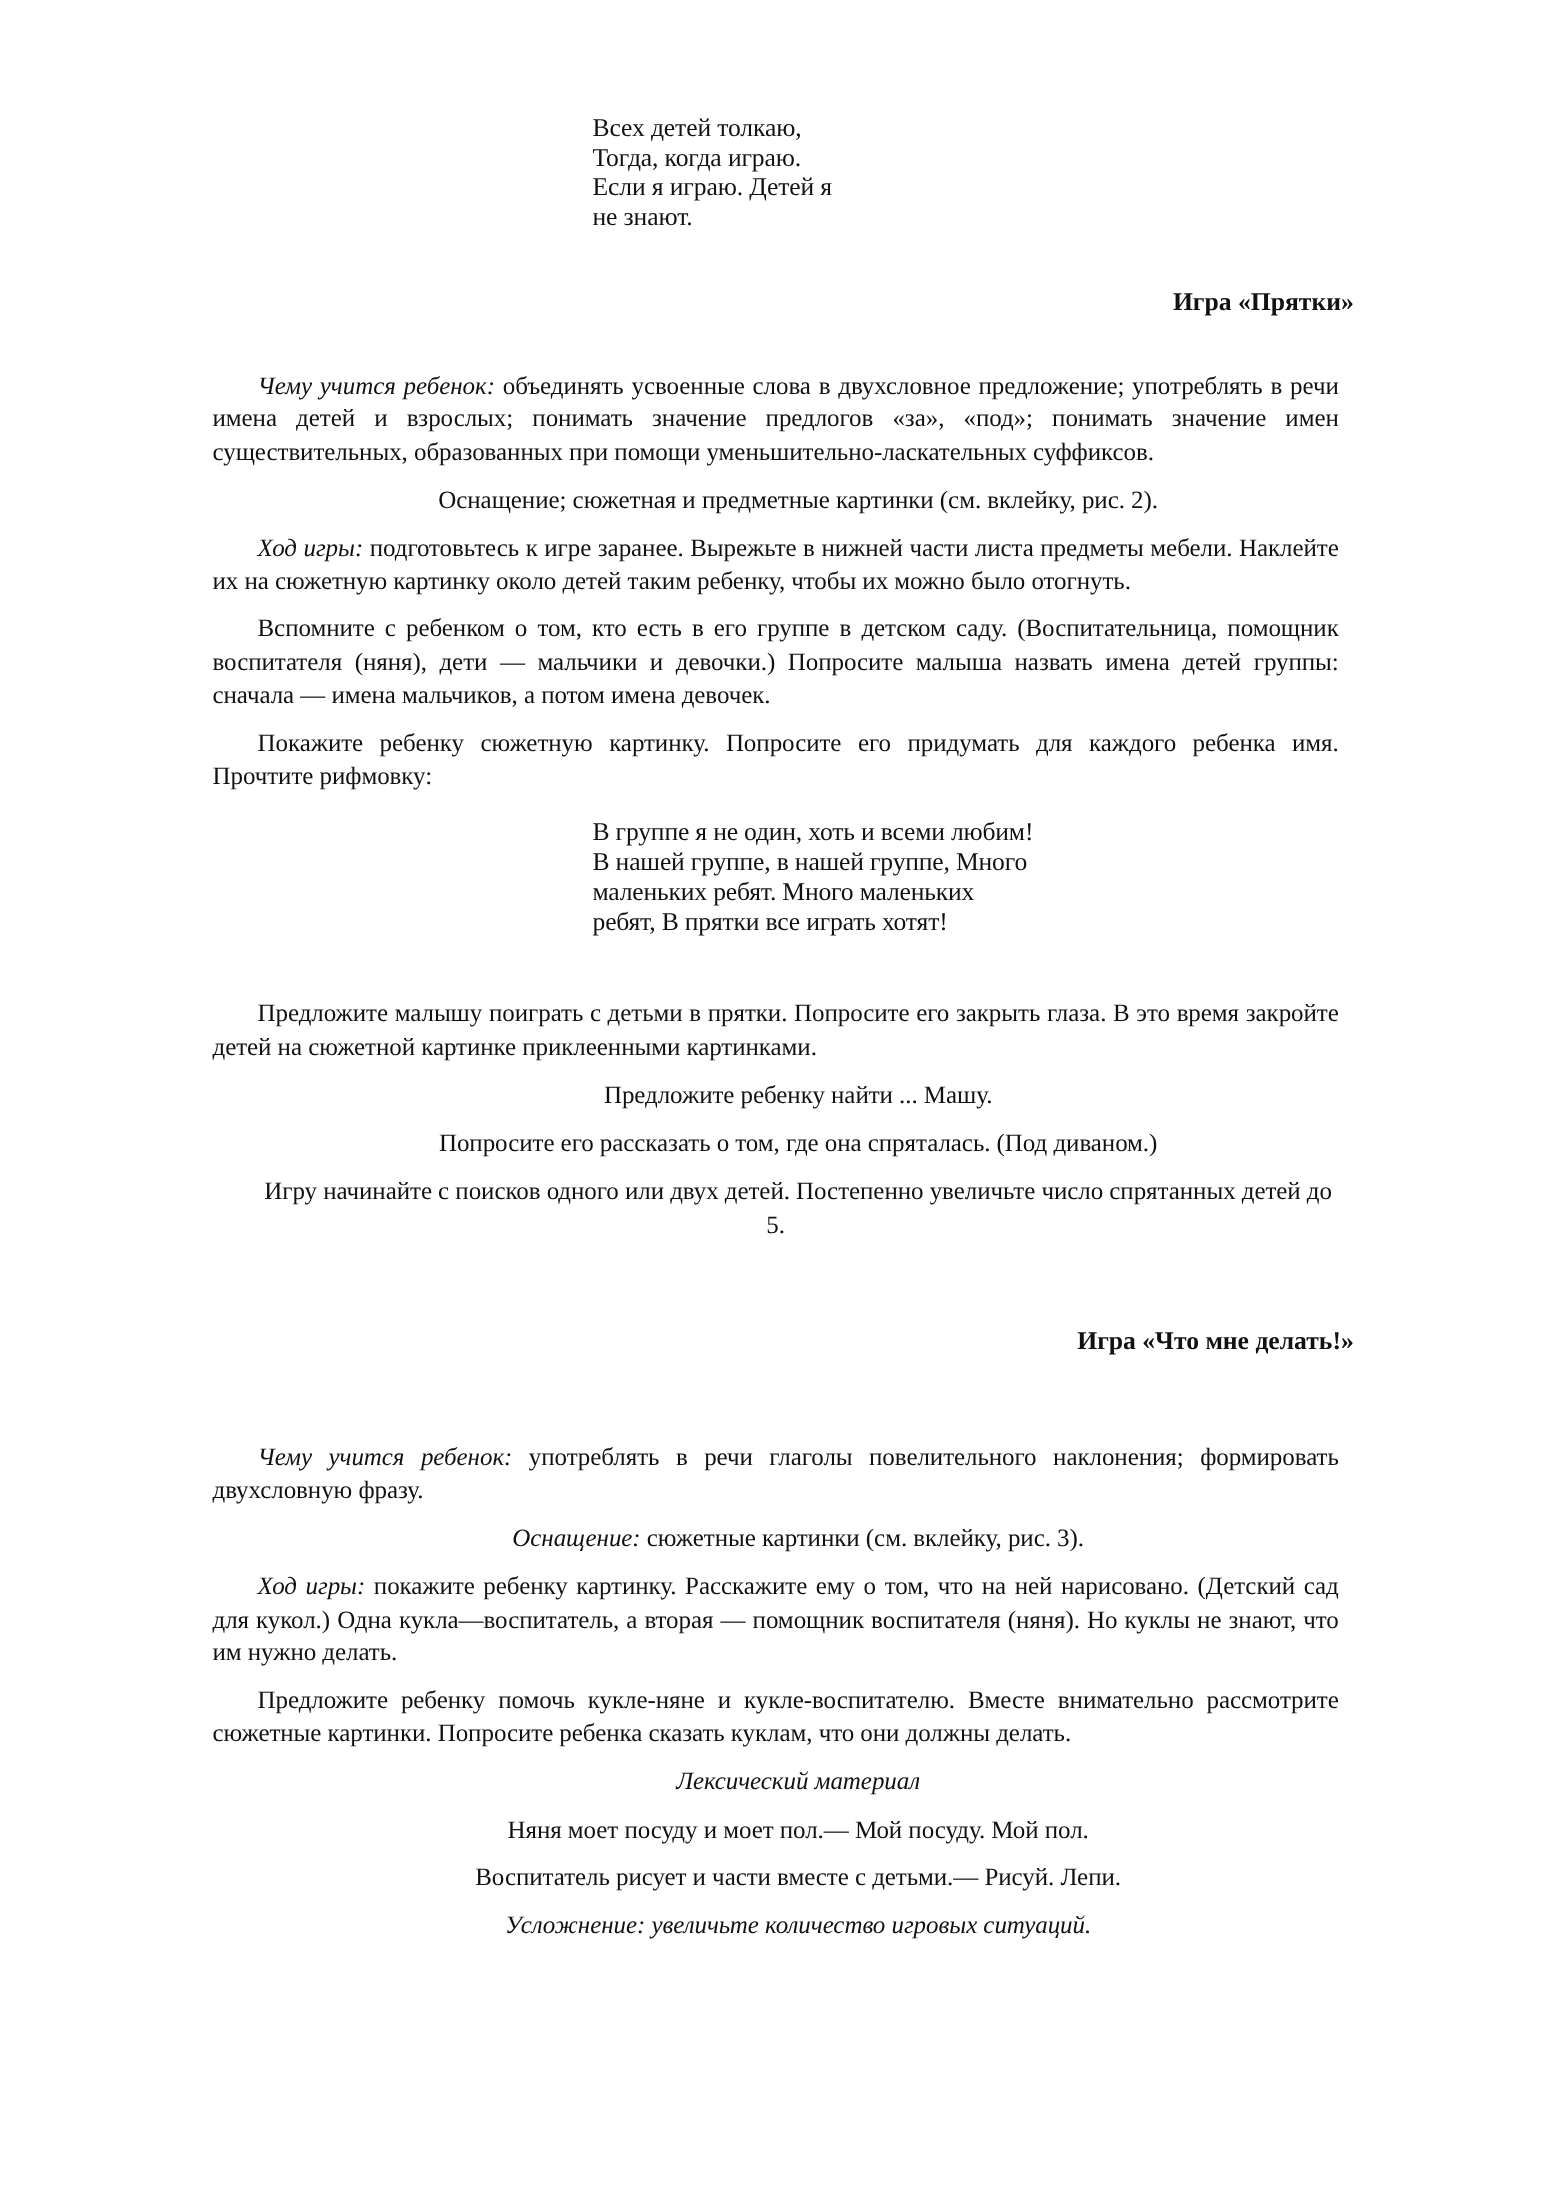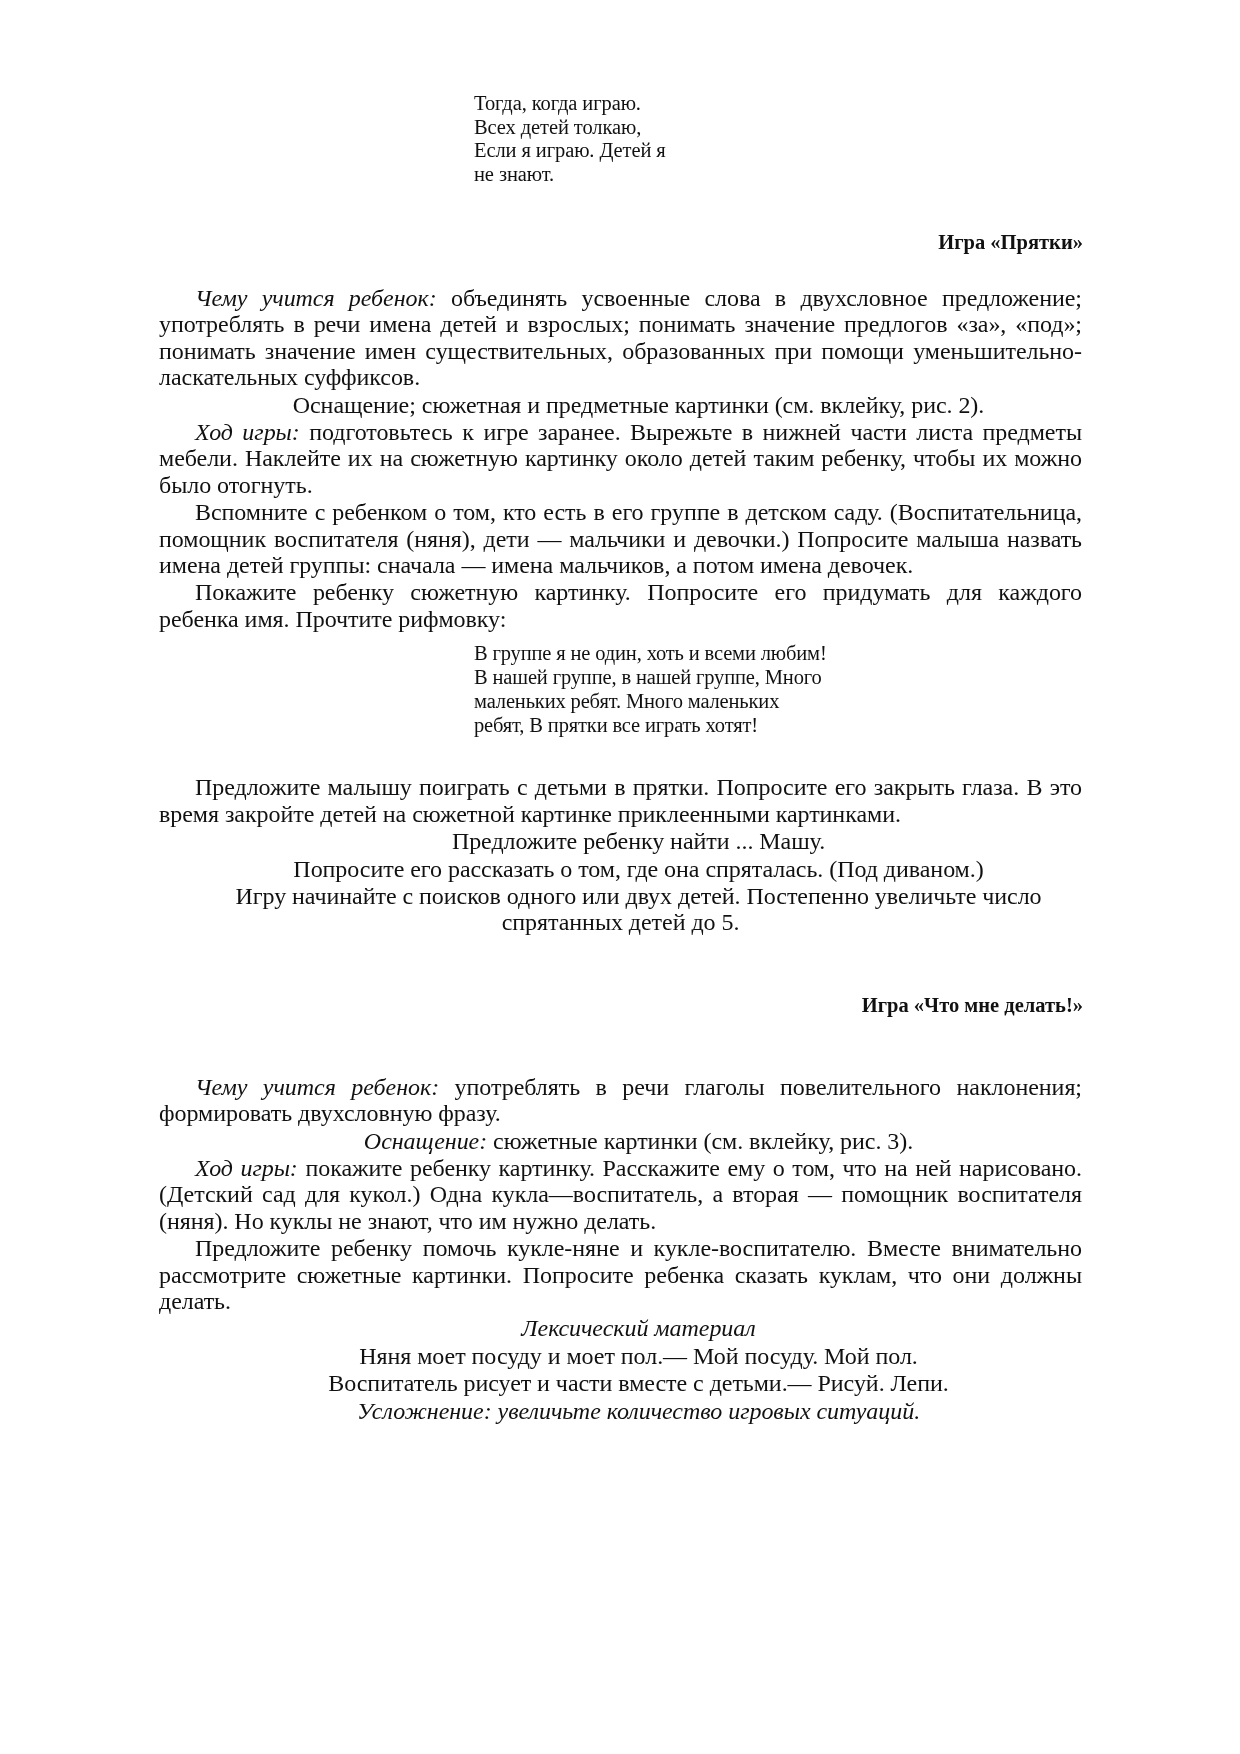--- a/index.html
+++ b/index.html
@@ -37,25 +37,25 @@
     white-space: nowrap;
   }
   .heading {
     text-align: right;
     font-weight: bold;
     font-size: 20.5px;
     line-height: 24px;
     margin: 0;
   }
   .para {
-    font-size: 24px;
+    font-size: 20px;
     line-height: 26.4px;
     text-align: justify;
     text-justify: inter-word;
-    margin: 1px;
+    margin: 12px;
     text-indent: 36px;
     letter-spacing: -0.05px;
   }
   .para.last-line-left {
     text-align: center;
   }
   .it {
     font-style: italic;
   }
   .rhyme {
@@ -75,22 +75,22 @@
   .sp-6  { height: 36px; }
   .sp-7  { height: 8px; }
 </style>
 </head>
 <body>
 
 <div class="page">
   <div class="content">
 
     <div class="poem">
+      <span class="ln">Всех детей толкаю,</span>
       <span class="ln">Тогда, когда играю.</span>
-      <span class="ln">Всех детей толкаю,</span>
       <span class="ln">Если я играю. Детей я</span>
       <span class="ln">не знают.</span>
     </div>
 
     <div class="sp-1"></div>
 
     <div class="heading">Игра «Прятки»</div>
 
     <div class="sp-2"></div>
 

